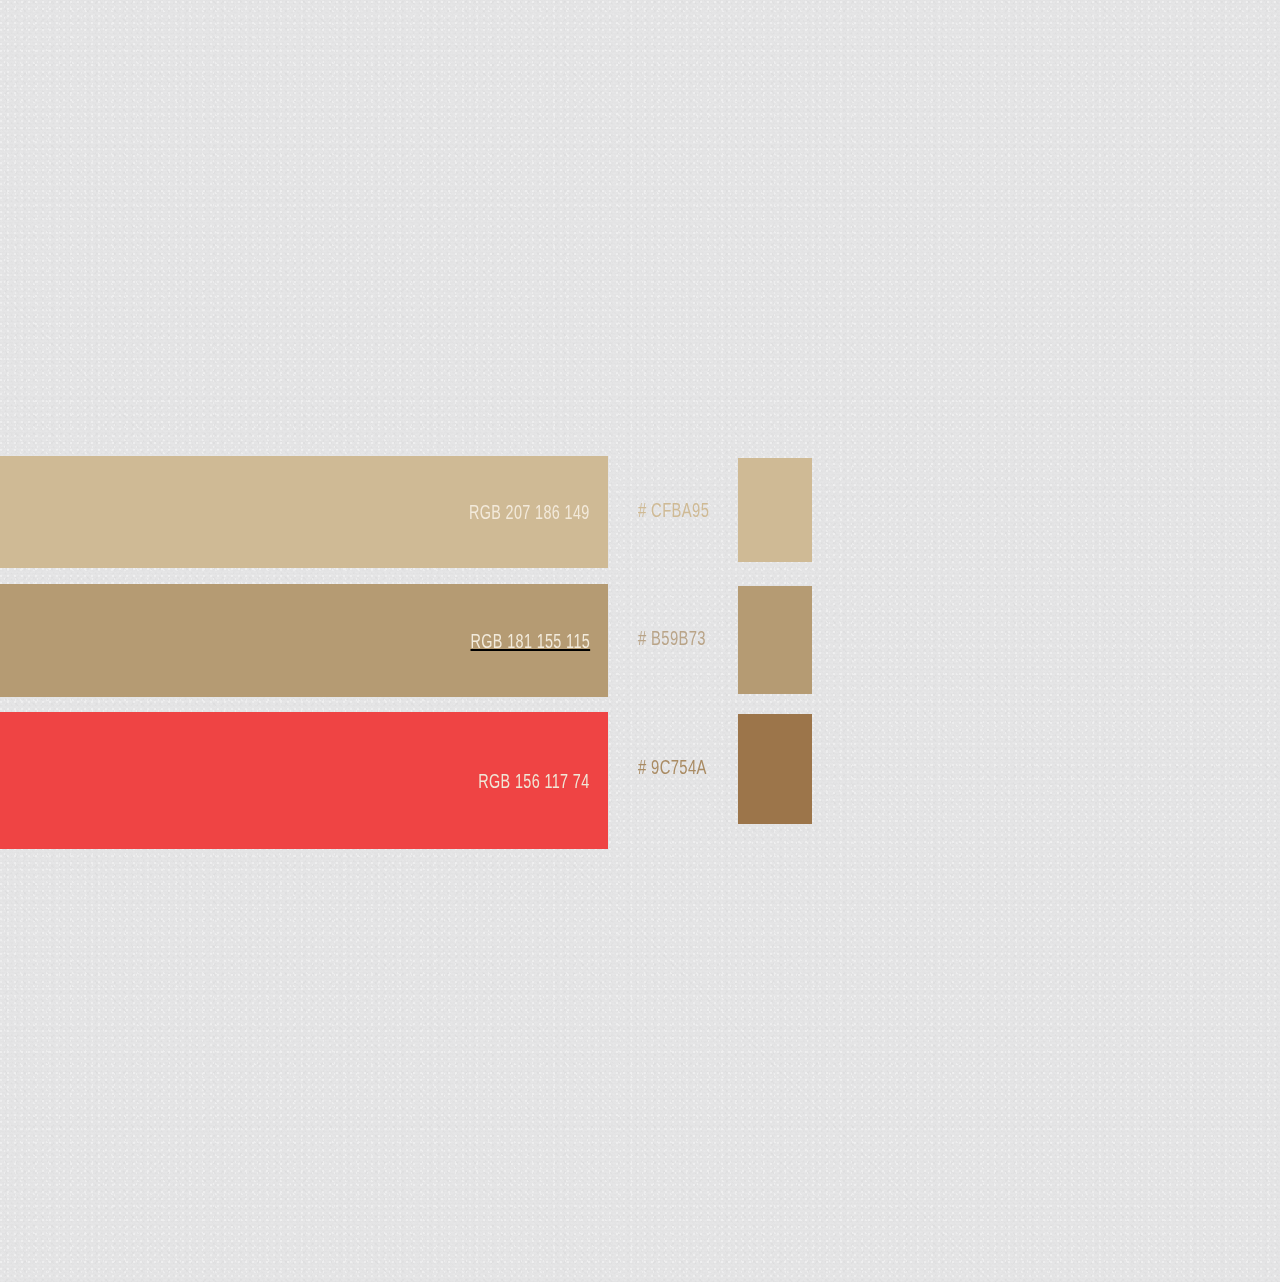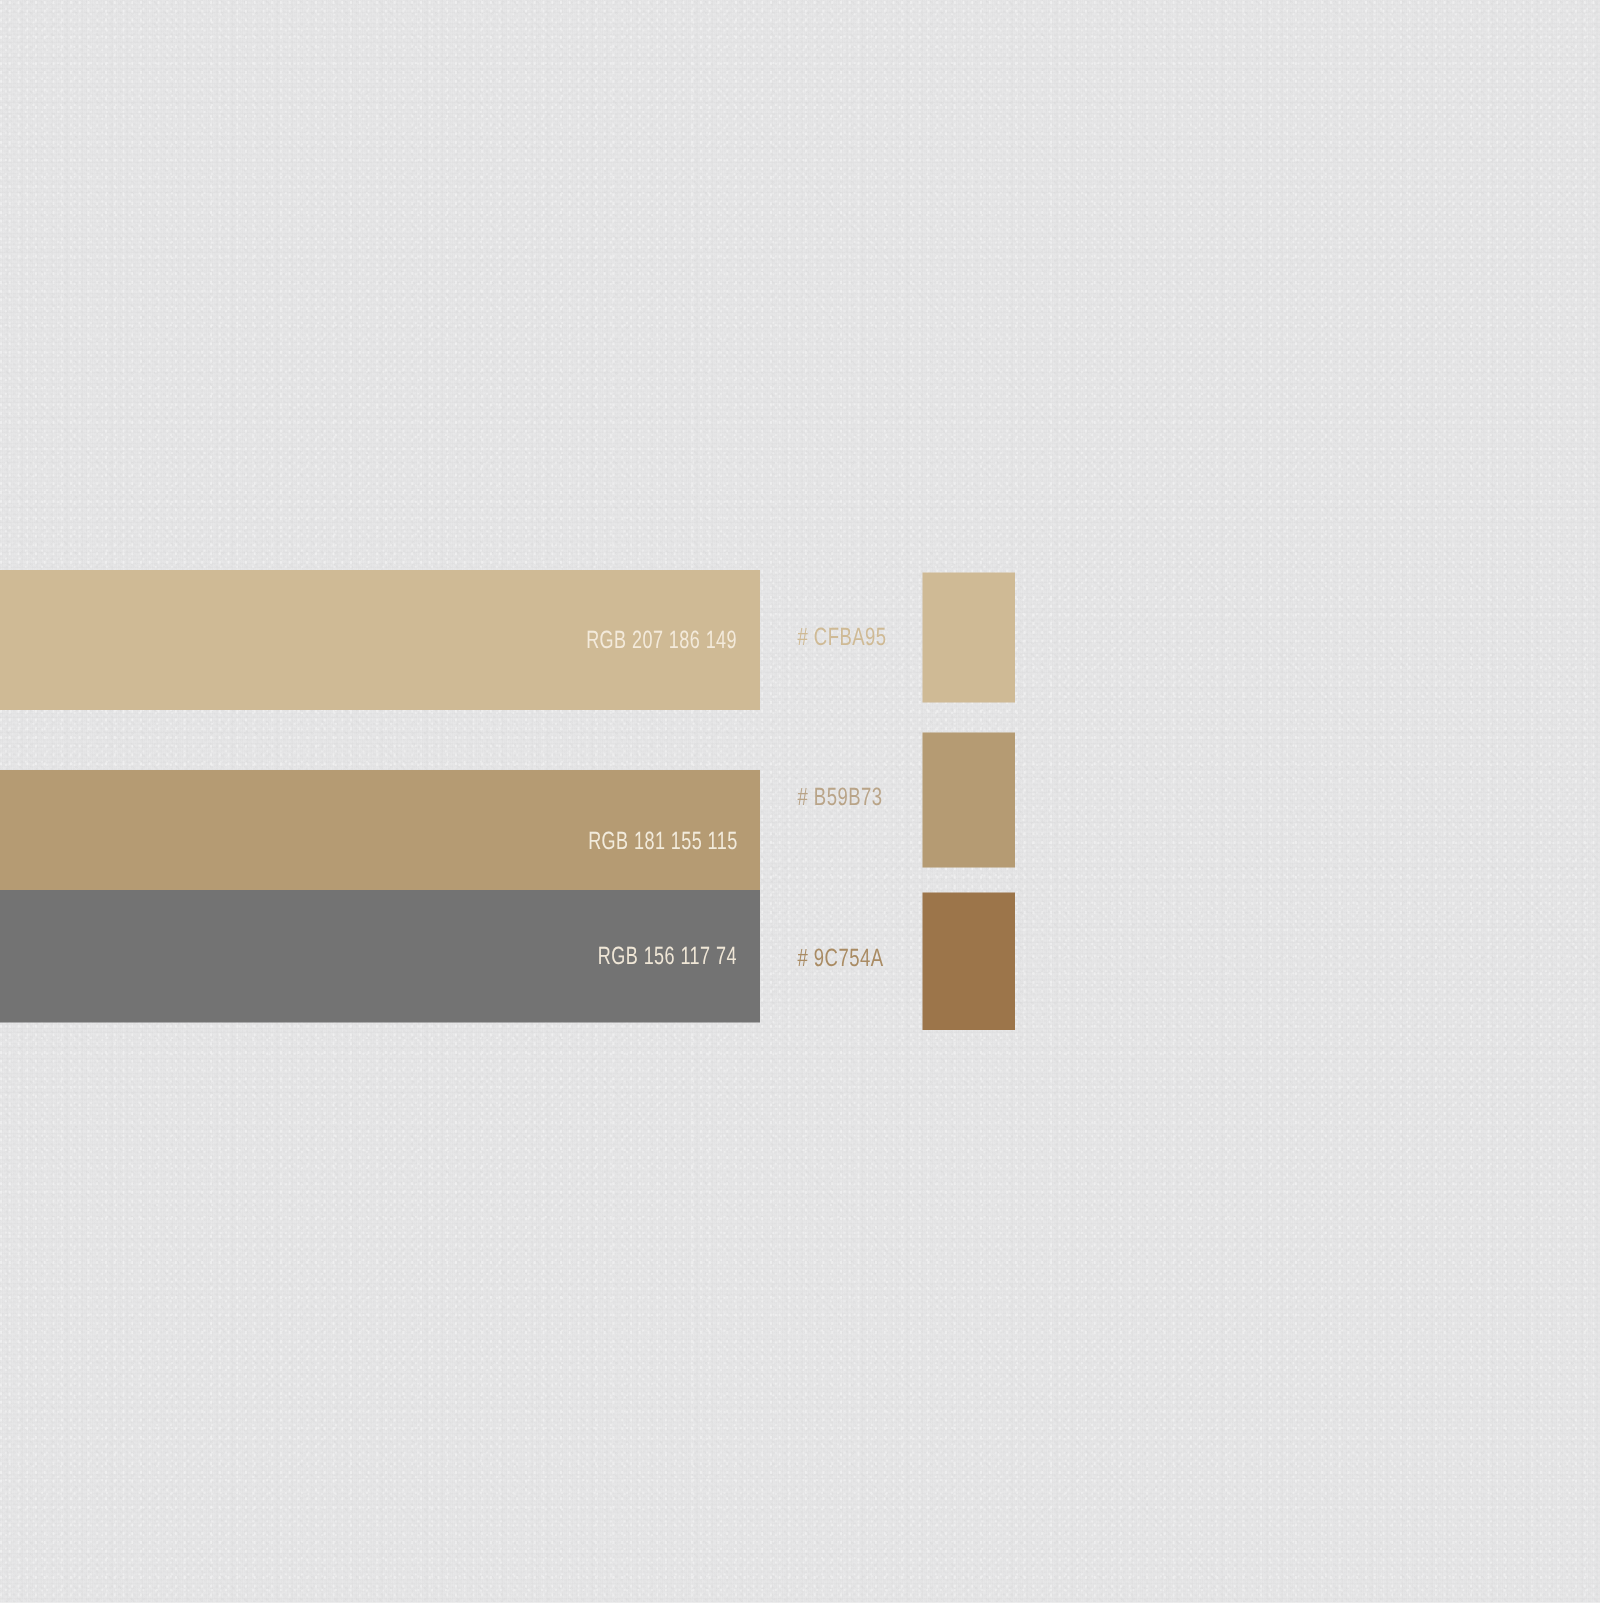--- a/index.html
+++ b/index.html
@@ -111,27 +111,27 @@
 
   <div class="palette" id="palette">
       <div class="swatch-row" style="top: 0px;">
         <div class="bar" style="left: 0px; top: 456px; width: 608px; height: 112px; background-color: rgb(207, 186, 149);">
           <span class="rgb-label" style="color: rgb(243, 234, 219);">RGB 207 186 149</span>
         </div>
         <span class="hex-label" style="left: 638px; top: 500px; color: rgb(207, 186, 149);"># CFBA95</span>
         <div class="chip" style="left: 738px; top: 458px; width: 74px; height: 104px; background-color: rgb(207, 186, 149);"></div>
       </div>
       <div class="swatch-row" style="top: 0px;">
-        <div class="bar" style="left: 0px; top: 616px; width: 608px; height: 113px; background-color: rgb(181, 155, 115);">
+        <div class="bar" style="left: 0px; top: 584px; width: 608px; height: 113px; background-color: rgb(181, 155, 115); text-decoration: underline;">
           <span class="rgb-label" style="color: rgb(242, 235, 220);">RGB 181 155 115</span>
         </div>
         <span class="hex-label" style="left: 638px; top: 628px; color: rgb(185, 164, 136);"># B59B73</span>
         <div class="chip" style="left: 738px; top: 586px; width: 74px; height: 108px; background-color: rgb(181, 155, 115);"></div>
       </div>
       <div class="swatch-row" style="top: 0px;">
-        <div class="bar" style="left: 0px; top: 712px; width: 608px; height: 106px; background-color: #737373;">
+        <div class="bar" style="left: 0px; top: 712px; width: 608px; height: 137px; background-color: #ef4444;">
           <span class="rgb-label" style="color: rgb(240, 231, 215);">RGB 156 117 74</span>
         </div>
         <span class="hex-label" style="left: 638px; top: 757px; color: rgb(169, 139, 99);"># 9C754A</span>
         <div class="chip" style="left: 738px; top: 714px; width: 74px; height: 110px; background-color: rgb(156, 117, 74);"></div>
       </div>
     </div>
 </div>
 
 </body></html>

